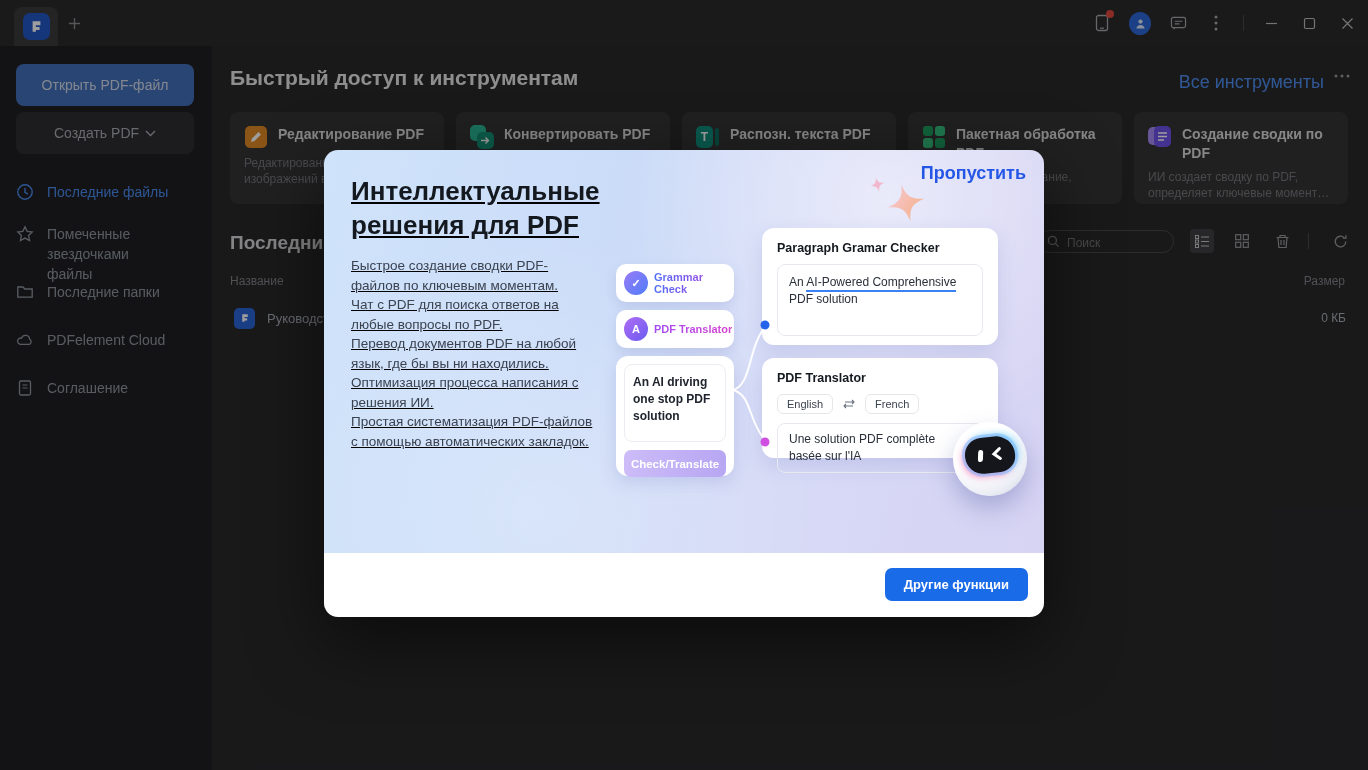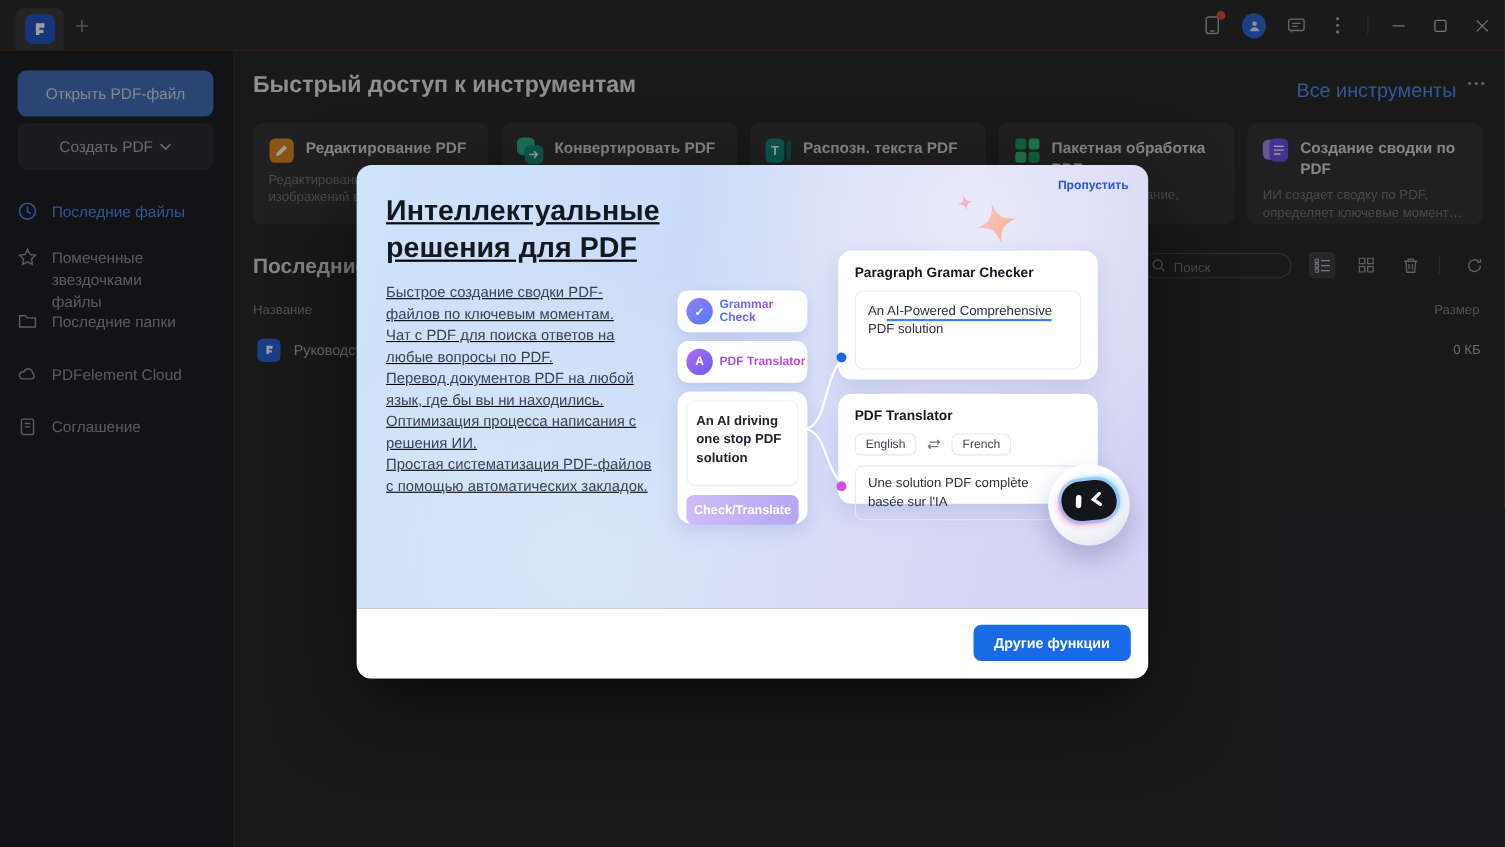--- a/index.html
+++ b/index.html
@@ -1,17 +1,17 @@
 <!DOCTYPE html>
 <html><head>
 <meta charset="utf-8">
 <style>
   html,body{margin:0;padding:0;background:#000;}
   body{width:1368px;height:770px;font-family:"Liberation Sans",sans-serif;-webkit-font-smoothing:antialiased;}
-  #window{position:relative;width:1368px;height:770px;overflow:hidden;background:#c2410c;}
+  #window{position:relative;width:1368px;height:770px;overflow:hidden;background:#7f1d1d;}
   svg{display:block;}
 
   
   #titlebar{position:absolute;left:0;top:0;width:1368px;height:46px;background:#2a2a2c;}
   .tab{position:absolute;left:14px;top:7px;width:44px;height:39px;background:#3a3a3d;border-radius:8px 8px 0 0;display:flex;align-items:center;justify-content:center;}
   .applogo{width:27px;height:27px;border-radius:7px;background:#2458c8;display:flex;align-items:center;justify-content:center;}
   .newtab{position:absolute;left:66px;top:15px;width:17px;height:17px;display:flex;align-items:center;justify-content:center;}
   .tb-right{position:absolute;right:10px;top:0;height:46px;display:flex;align-items:center;gap:16px;}
   .tb-btn{width:22px;height:22px;display:flex;align-items:center;justify-content:center;position:relative;cursor:default;}
   .badge{position:absolute;right:-1px;top:-2px;width:8px;height:8px;border-radius:50%;background:#e04a3f;}
@@ -57,21 +57,21 @@
   
   #dim{position:absolute;inset:0;background:rgba(0,0,0,0.38);z-index:40;}
 
   
   #modal{position:absolute;left:324px;top:150px;width:720px;height:467px;z-index:60;border-radius:14px;overflow:hidden;box-shadow:0 24px 70px rgba(0,0,0,.55);}
   .hero{position:absolute;left:0;top:0;width:720px;height:403px;
     background:
       radial-gradient(circle at 78% 12%, rgba(255,255,255,.45), rgba(255,255,255,0) 38%),
       radial-gradient(circle at 30% 90%, rgba(255,255,255,.25), rgba(255,255,255,0) 45%),
       linear-gradient(102deg,#cfe3fa 0%,#cbdcf8 38%,#d7daf6 66%,#d6d3f3 100%);}
-  .skip{position:absolute;right:18px;top:13px;font-size:11px;font-weight:700;color:#2457e6;cursor:pointer;}
+  .skip{position:absolute;right:18px;top:13px;font-size:18px;font-weight:700;color:#2457e6;cursor:pointer;}
   .m-left{position:absolute;left:27px;top:24px;width:248px;text-decoration:underline;}
   .m-title{font-size:26px;line-height:34px;font-weight:700;color:#14181f;}
   .m-sub{margin-top:15px;font-size:16px;line-height:22px;font-weight:700;color:#1d2330;}
   .m-bullets{margin-top:14px;font-size:13.5px;line-height:19.5px;color:#3b4250;width:244px;}
 
   .chip{position:absolute;left:292px;width:118px;height:38px;background:#fff;border-radius:10px;display:flex;align-items:center;padding:0 0 0 8px;box-sizing:border-box;gap:6px;box-shadow:0 5px 12px rgba(110,120,190,.20);}
   .chip-ic{width:24px;height:24px;border-radius:50%;display:flex;align-items:center;justify-content:center;color:#fff;font-size:11px;font-weight:700;flex:0 0 24px;}
   .ic-grad1{background:linear-gradient(135deg,#9a7bf7,#4f7df9);}
   .ic-grad2{background:linear-gradient(135deg,#b06df5,#6a5cf0);}
   .chip-label{font-size:11px;font-weight:800;background-clip:text;-webkit-background-clip:text;color:transparent;}

